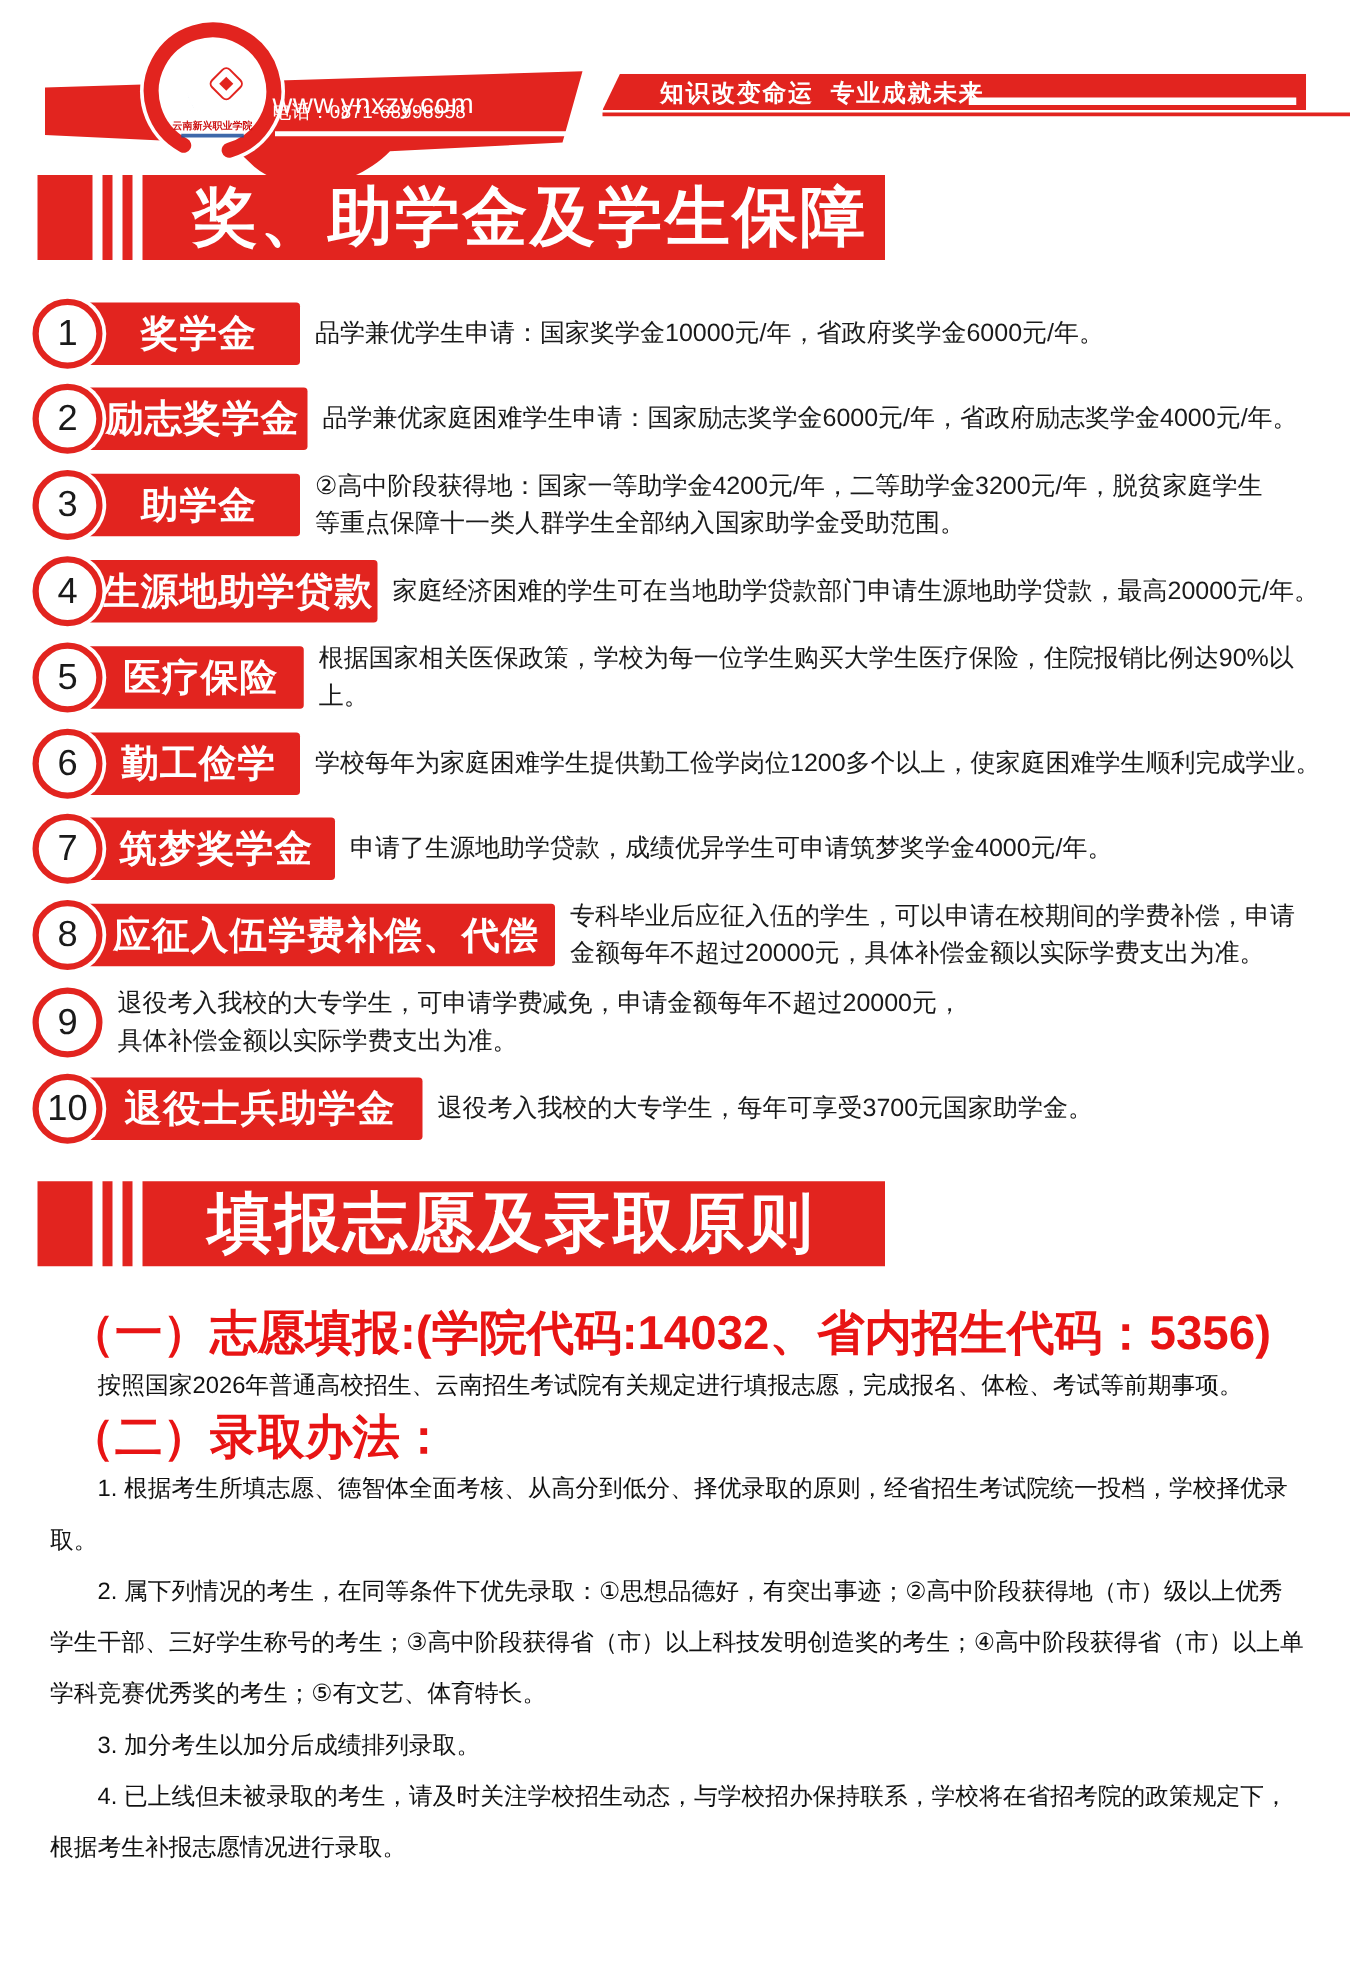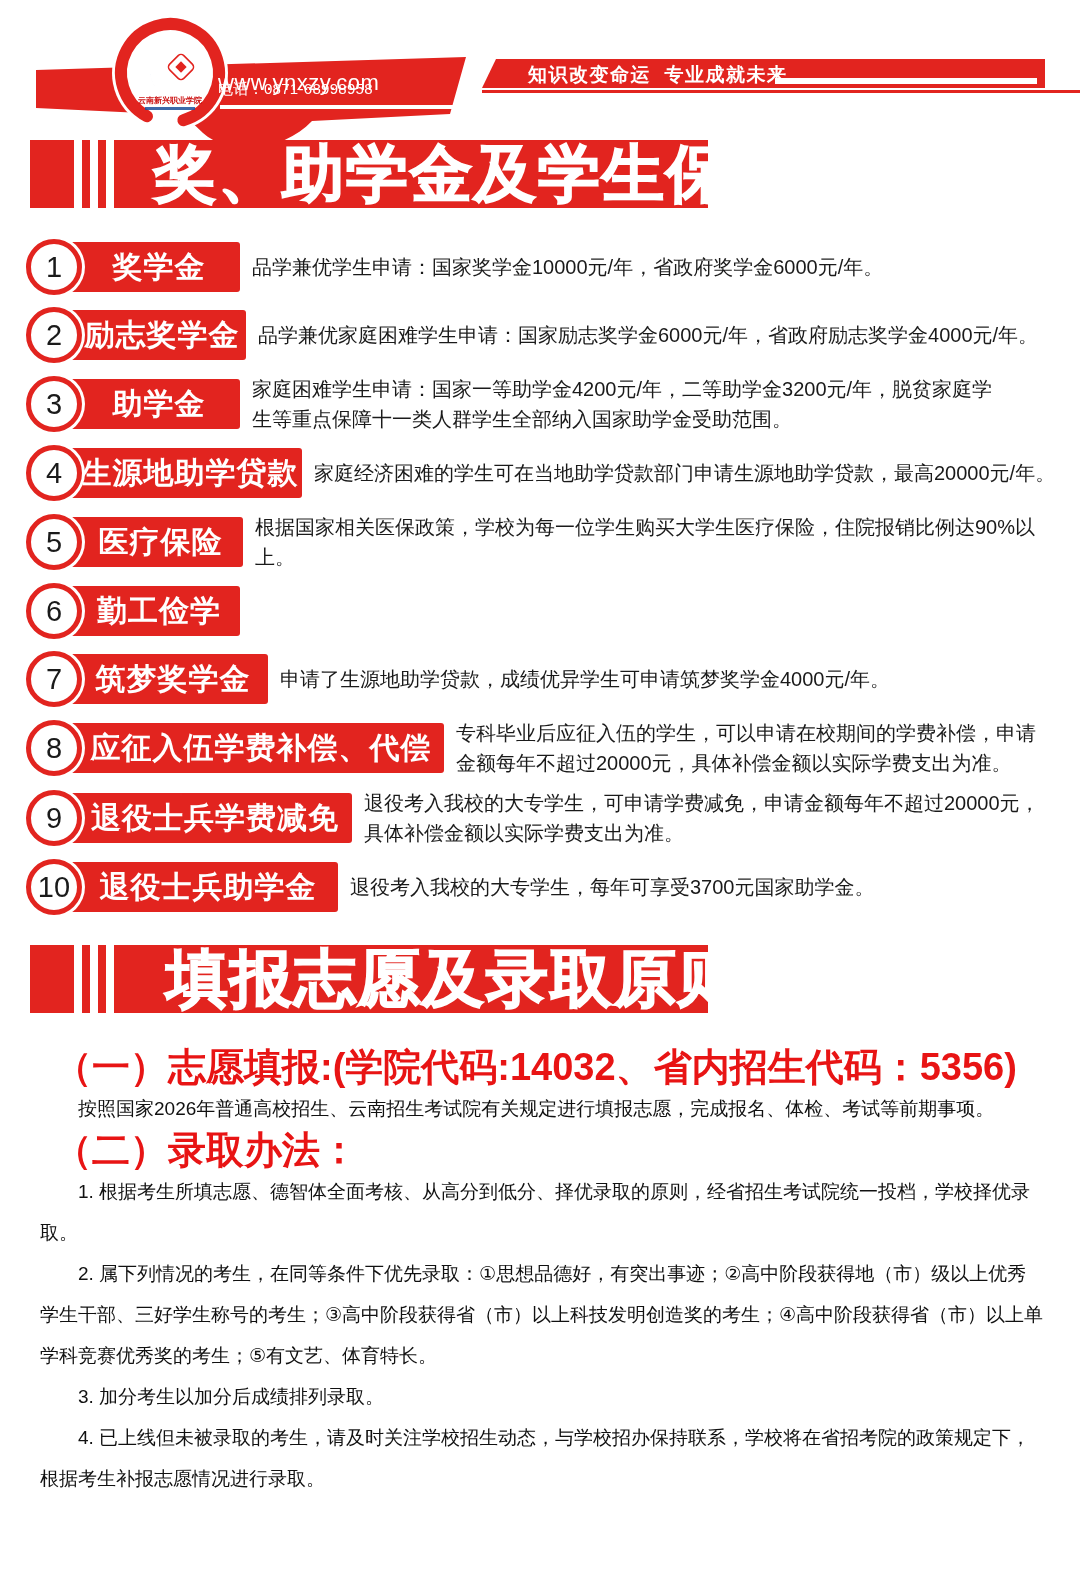--- a/index.html
+++ b/index.html
@@ -31,21 +31,21 @@
   }
   .slogan-whiteline { position:absolute; left:293px; top:19px; width:262px; height:6px; background:#fff; }
   .hdr-thinline { position:absolute; left:482px; top:90px; width:598px; height:3px; background:var(--red); }
 
   
   .banner { position:absolute; left:30px; display:flex; align-items:stretch; }
   .deco-block { width:44px; background:var(--red); margin-right:8px; flex:none; }
   .deco-stripe { width:8px; background:var(--red); margin-right:8px; flex:none; }
   .banner-box { background:var(--red); width:594px; display:flex; align-items:center; }
   .banner-title {
-    color:#fff; font-weight:700; font-size:62px; letter-spacing:2px;
+    color:#fff; font-weight:400; font-size:52px; letter-spacing:2px;
     padding-left:40px; -webkit-text-stroke:1.5px #fff; white-space:nowrap;
   }
   .banner-1 { top:140px; height:68px; }
   .banner-2 { top:945px; height:68px; }
 
   
   .items { position:absolute; left:26px; top:238px; width:1040px; }
   .row { display:flex; align-items:center; min-height:58px; margin-bottom:10px; }
   .badge {
     width:56px; height:56px; border-radius:50%; background:#fff;
@@ -136,55 +136,55 @@
 
     <div class="row">
       <div class="badge">2</div>
       <div class="label-box lb-2">励志奖学金</div>
       <div class="desc">品学兼优家庭困难学生申请：国家励志奖学金6000元/年，省政府励志奖学金4000元/年。</div>
     </div>
 
     <div class="row">
       <div class="badge">3</div>
       <div class="label-box lb-3">助学金</div>
-      <div class="desc d-3">家庭困难学生申请：国家一等助学金4200元/年，二等助学金3200元/年，脱贫家庭学生等重点保障十一类人群学生全部纳入国家助学金受助范围。</div>
+      <div class="desc d-3">②高中阶段获得地：国家一等助学金4200元/年，二等助学金3200元/年，脱贫家庭学生等重点保障十一类人群学生全部纳入国家助学金受助范围。</div>
     </div>
 
     <div class="row">
       <div class="badge">4</div>
       <div class="label-box lb-4">生源地助学贷款</div>
       <div class="desc">家庭经济困难的学生可在当地助学贷款部门申请生源地助学贷款，最高20000元/年。</div>
     </div>
 
     <div class="row">
       <div class="badge">5</div>
       <div class="label-box lb-5">医疗保险</div>
       <div class="desc">根据国家相关医保政策，学校为每一位学生购买大学生医疗保险，住院报销比例达90%以上。</div>
     </div>
 
     <div class="row">
       <div class="badge">6</div>
       <div class="label-box lb-6">勤工俭学</div>
+      <div class="desc">学校每年为家庭困难学生提供勤工俭学岗位1200多个以上，使家庭困难学生顺利完成学业。</div>
     </div>
 
     <div class="row">
       <div class="badge">7</div>
       <div class="label-box lb-7">筑梦奖学金</div>
       <div class="desc">申请了生源地助学贷款，成绩优异学生可申请筑梦奖学金4000元/年。</div>
     </div>
 
     <div class="row">
       <div class="badge">8</div>
       <div class="label-box lb-8">应征入伍学费补偿、代偿</div>
       <div class="desc d-8">专科毕业后应征入伍的学生，可以申请在校期间的学费补偿，申请金额每年不超过20000元，具体补偿金额以实际学费支出为准。</div>
     </div>
 
     <div class="row">
       <div class="badge">9</div>
-      <div class="label-box lb-9">退役士兵学费减免</div>
       <div class="desc d-9">退役考入我校的大专学生，可申请学费减免，申请金额每年不超过20000元，具体补偿金额以实际学费支出为准。</div>
     </div>
 
     <div class="row">
       <div class="badge">10</div>
       <div class="label-box lb-10">退役士兵助学金</div>
       <div class="desc">退役考入我校的大专学生，每年可享受3700元国家助学金。</div>
     </div>
 
   </div>

